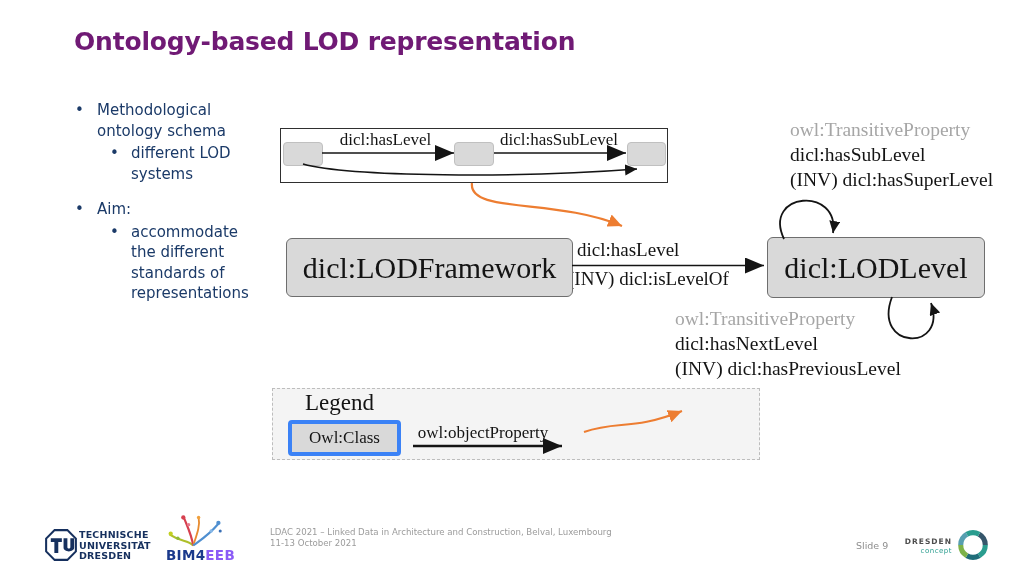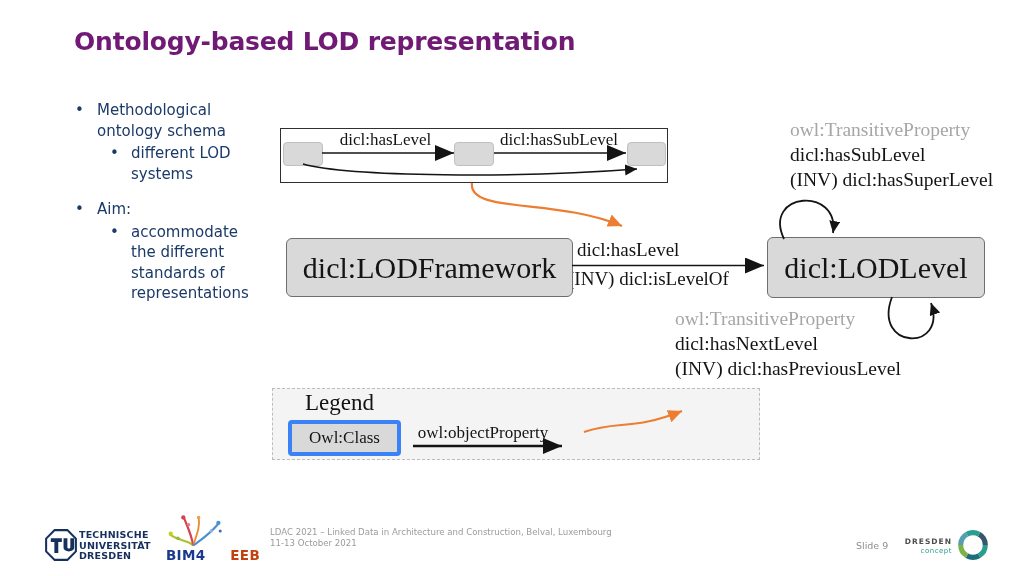--- a/index.html
+++ b/index.html
@@ -30,21 +30,21 @@
   
   .legend{left:272px;top:388px;width:486px;height:70px;border:1.5px dashed #bdbdbd;background:#f4f4f4;}
   .legend-title{left:305px;top:390px;font-size:23px;}
   .legend-class{left:288px;top:420px;width:105px;height:28px;background:#d9d9d9;border:4px solid #3b82f6;border-radius:4px;display:flex;align-items:center;justify-content:center;font-size:17px;}
   .legend-op{left:413px;top:423px;width:140px;text-align:center;font-size:17px;}
   .legend-pca{left:575px;top:428px;font-size:17px;}
   
   .tud-text{left:79px;top:530px;font-size:9.5px;font-weight:bold;color:#16305e;line-height:10.5px;letter-spacing:0.2px;}
   .bim-text{left:166px;top:547px;font-size:13.5px;font-weight:bold;letter-spacing:0.3px;}
   .bim-bold{color:#1b3a8c;}
-  .bim-light{color:#c2410c;padding-left:25px;}
+  .bim-light{color:#8b5cf6;}
   .citation{left:270px;top:527px;font-size:8.6px;color:#9b9b9b;line-height:11px;width:420px;}
   .slide-num{left:856px;top:540px;font-size:9.5px;color:#8e8e8e;}
   .dc-text{left:886px;top:537px;width:66px;text-align:right;}
   .dc-line1{font-size:7.5px;font-weight:bold;color:#4d4d4d;letter-spacing:1px;}
   .dc-line2{font-size:7px;color:#2a9d8f;letter-spacing:0.5px;margin-top:1px;}
   svg{display:block;}
   .arrow-layer{left:0;top:0;pointer-events:none;z-index:5;}
   .z2{z-index:2;}
   .z6{position:absolute;z-index:6;}
 </style>

